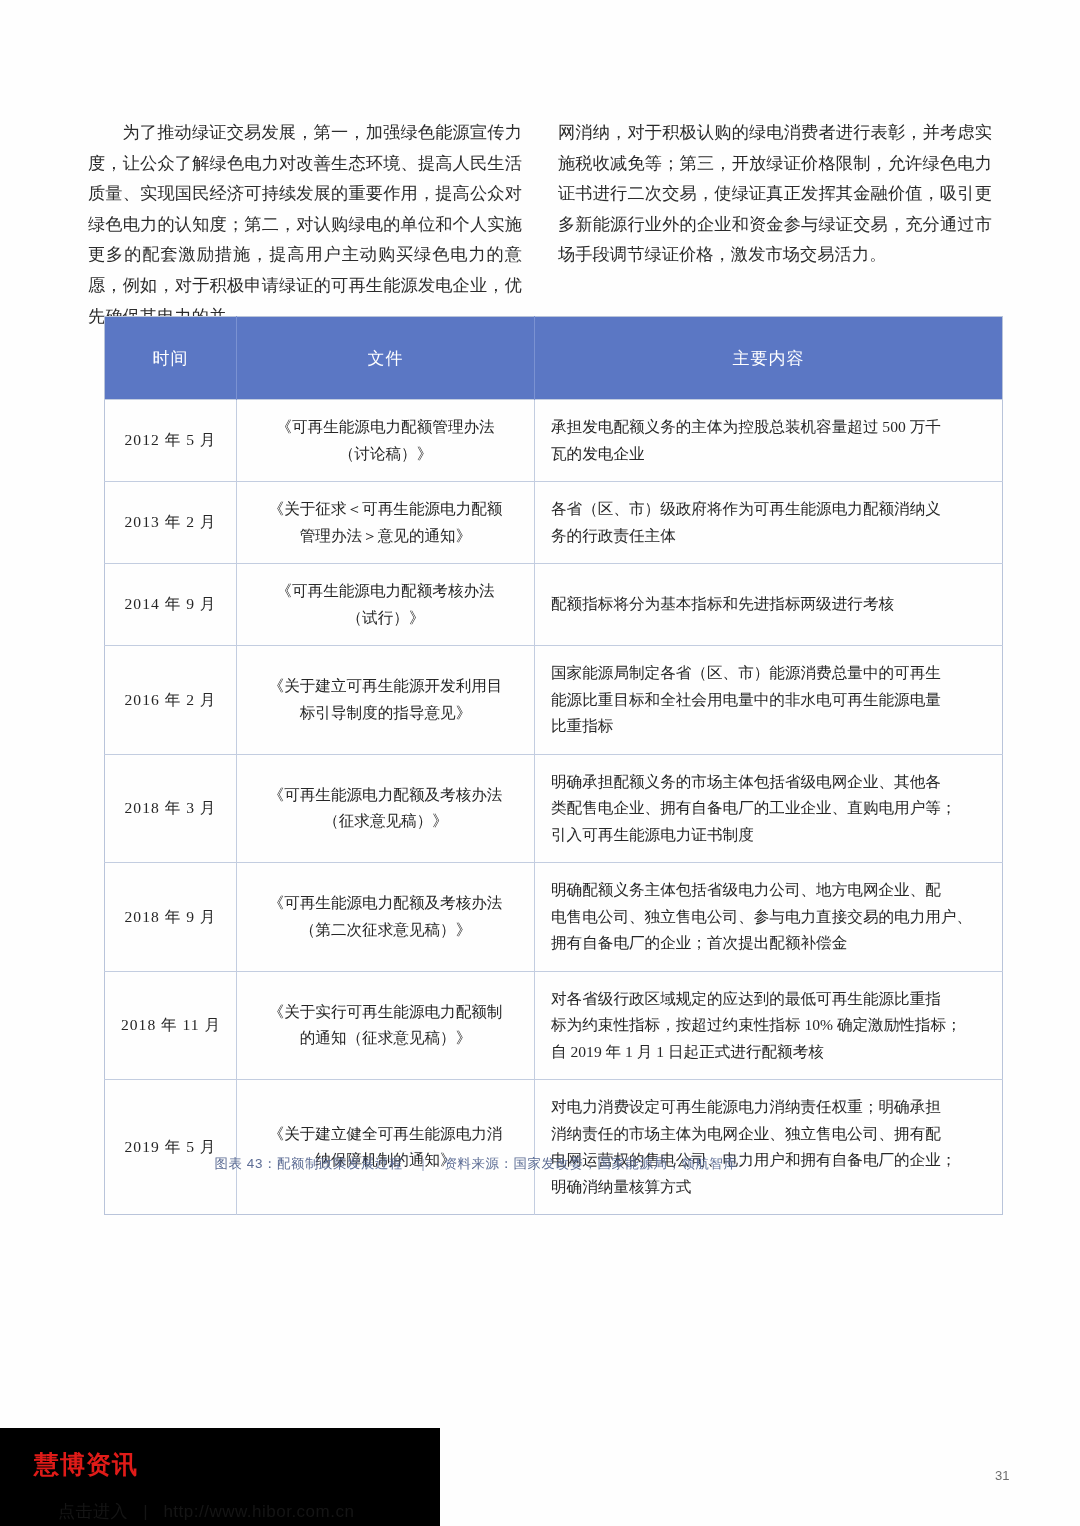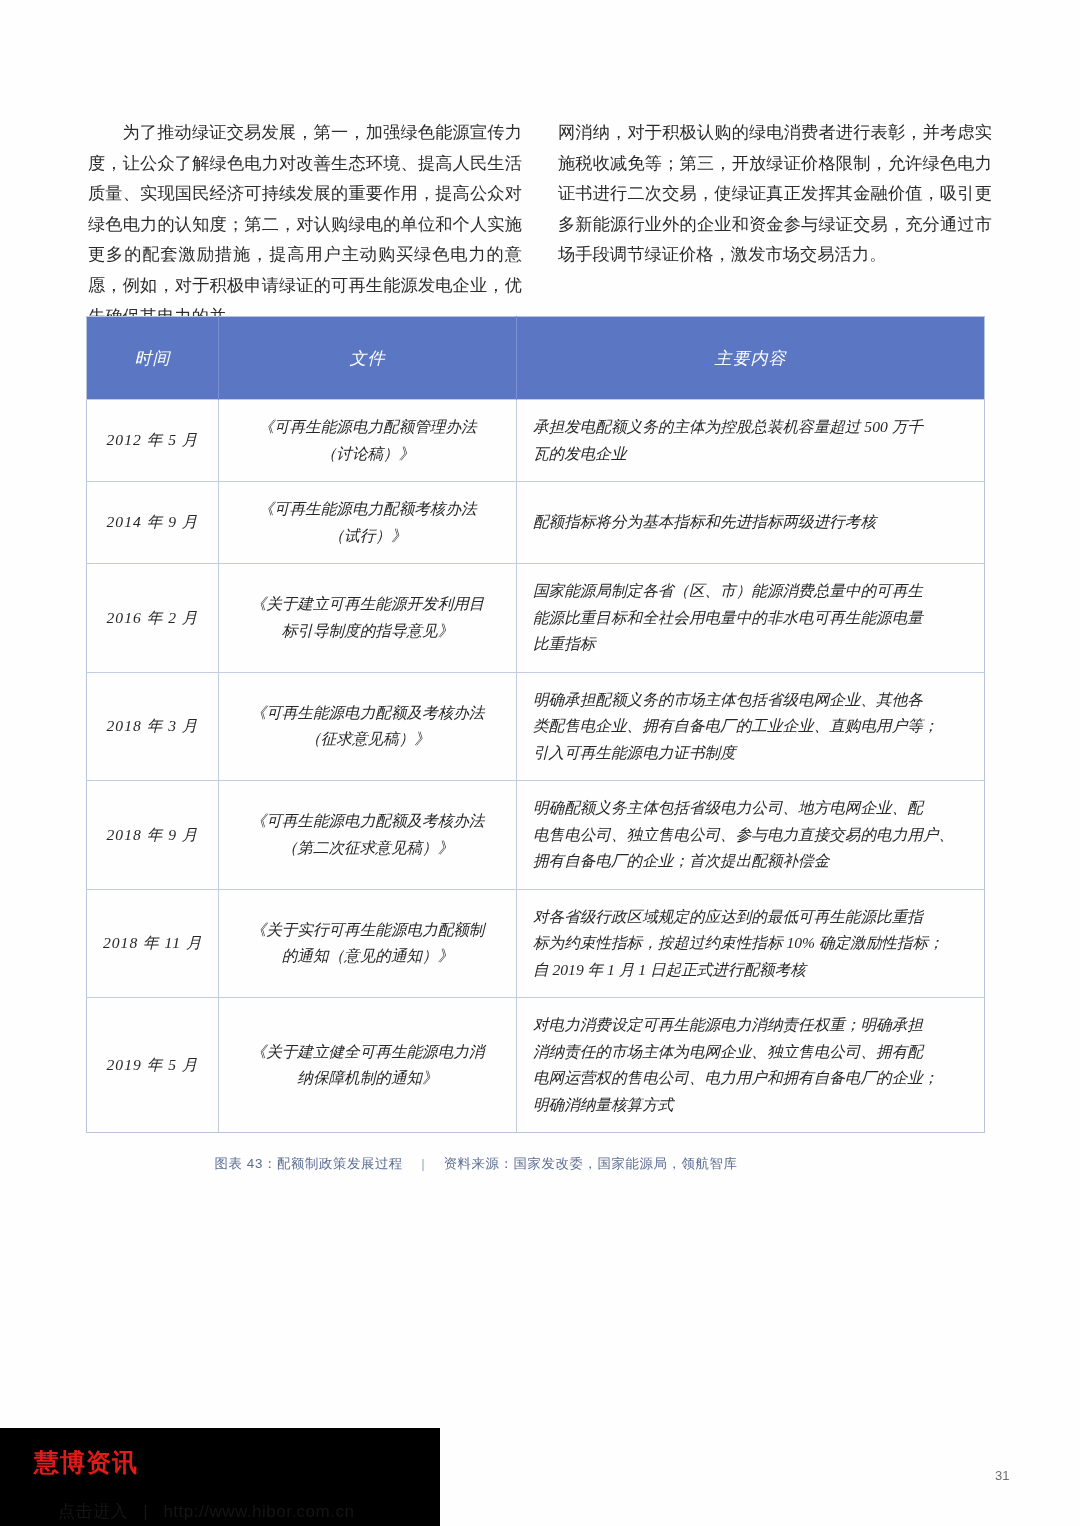--- a/index.html
+++ b/index.html
@@ -45,24 +45,23 @@
     letter-spacing: 0.1px;
     font-family: "Liberation Serif", "DejaVu Serif", serif;
   }
   .col p.indent {
     text-indent: 2em;
   }
 
   
   .policy-table-wrap {
     position: absolute;
-    left: 86px;
+    left: 104px;
     top: 316px;
     width: 898px;
-    font-style: italic;
   }
   table.policy-table {
     border-collapse: collapse;
     width: 898px;
     table-layout: fixed;
     border: 1px solid #b9c4da;
   }
   table.policy-table col.c-time  { width: 132px; }
   table.policy-table col.c-file  { width: 298px; }
   table.policy-table col.c-main  { width: 468px; }
@@ -142,21 +141,21 @@
     overflow: hidden;
   }
   .footer-logo {
     position: absolute;
     left: 34px;
     top: 24px;
     font-size: 25px;
     font-weight: bold;
     color: #e01b18;
     letter-spacing: 1px;
-    font-family: Liberation Mono, monospace;
+    font-family: Liberation Sans, sans-serif;
     line-height: 1;
   }
   .footer-link {
     position: absolute;
     left: 58px;
     top: 72px;
     font-size: 17px;
     color: #151515;
     letter-spacing: 0.5px;
     font-family: "Liberation Sans", "DejaVu Sans", sans-serif;
@@ -213,20 +212,31 @@
           <td class="cell-file">
             <span class="line">《可再生能源电力配额管理办法</span>
             <span class="line">（讨论稿）》</span>
           </td>
           <td class="cell-main">
             <span class="line">承担发电配额义务的主体为控股总装机容量超过 500 万千</span>
             <span class="line">瓦的发电企业</span>
           </td>
         </tr>
 
+        <tr>
+          <td class="cell-time">2013 年 2 月</td>
+          <td class="cell-file">
+            <span class="line">《关于征求＜可再生能源电力配额</span>
+            <span class="line">管理办法＞意见的通知》</span>
+          </td>
+          <td class="cell-main">
+            <span class="line">各省（区、市）级政府将作为可再生能源电力配额消纳义</span>
+            <span class="line">务的行政责任主体</span>
+          </td>
+        </tr>
 
         <tr>
           <td class="cell-time">2014 年 9 月</td>
           <td class="cell-file">
             <span class="line">《可再生能源电力配额考核办法</span>
             <span class="line">（试行）》</span>
           </td>
           <td class="cell-main">
             <span class="line">配额指标将分为基本指标和先进指标两级进行考核</span>
           </td>
@@ -268,21 +278,21 @@
             <span class="line">明确配额义务主体包括省级电力公司、地方电网企业、配</span>
             <span class="line">电售电公司、独立售电公司、参与电力直接交易的电力用户、</span>
             <span class="line">拥有自备电厂的企业；首次提出配额补偿金</span>
           </td>
         </tr>
 
         <tr>
           <td class="cell-time">2018 年 11 月</td>
           <td class="cell-file">
             <span class="line">《关于实行可再生能源电力配额制</span>
-            <span class="line">的通知（意见的通知）》</span>
+            <span class="line">的通知（征求意见稿）》</span>
           </td>
           <td class="cell-main">
             <span class="line">对各省级行政区域规定的应达到的最低可再生能源比重指</span>
             <span class="line">标为约束性指标，按超过约束性指标 10% 确定激励性指标；</span>
             <span class="line">自 2019 年 1 月 1 日起正式进行配额考核</span>
           </td>
         </tr>
 
         <tr>
           <td class="cell-time">2019 年 5 月</td>

